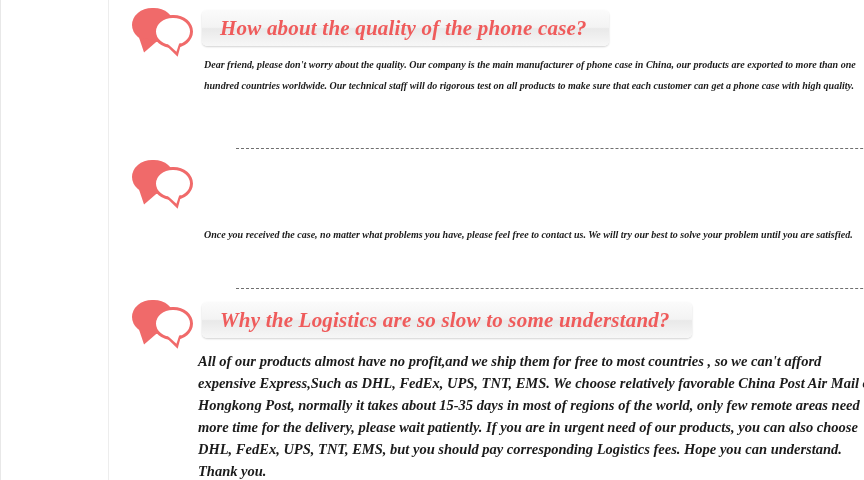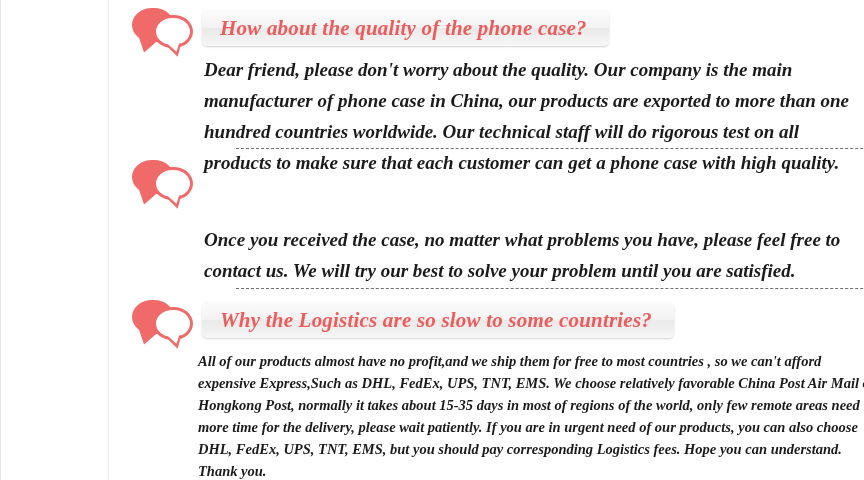--- a/index.html
+++ b/index.html
@@ -136,22 +136,22 @@
     font-weight: bold;
     font-size: 21px;
     color: #ef5b5b;
     letter-spacing: 0.2px;
   }
   .faq-body {
     font-family: "Liberation Serif", serif;
     font-style: italic;
     font-weight: bold;
     color: #1b1b1b;
-    font-size: 19px;
-    line-height: 31px;
+    font-size: 10px;
+    line-height: 21px;
   }
   .divider {
     border-top: 1px dashed #6f6f6f;
     height: 0;
     width: 742px;
     margin-left: 2px;
   }
 
   
   #item-1 { position: absolute; left: 0; top: 4px; width: 754px; }
@@ -214,20 +214,20 @@
 
     <div class="divider" id="divider-2"></div>
 
     <div class="faq-item" id="item-3">
       <div class="head">
         <div class="bubble-icon">
           <div class="b-back"></div>
           <div class="b-front"></div>
         </div>
         <div class="title-plate">
-          <span class="title-text">Why the Logistics are so slow to some countries?</span>
+          <span class="title-text">Why the Logistics are so slow to some understand?</span>
         </div>
       </div>
       <div class="faq-body">All of our products almost have no profit,and we ship them for free to most countries  , so we can't afford expensive Express,Such as DHL, FedEx, UPS, TNT, EMS. We choose relatively favorable China Post Air Mail or Hongkong Post, normally it takes about 15-35 days in most of regions of the world, only few remote areas need more time for the delivery, please wait patiently. If you are in urgent need of our products, you can also choose DHL, FedEx, UPS, TNT, EMS, but you should pay corresponding Logistics fees. Hope you can understand. Thank you.</div>
     </div>
 
   </div>
 </div>
 
 </body></html>

